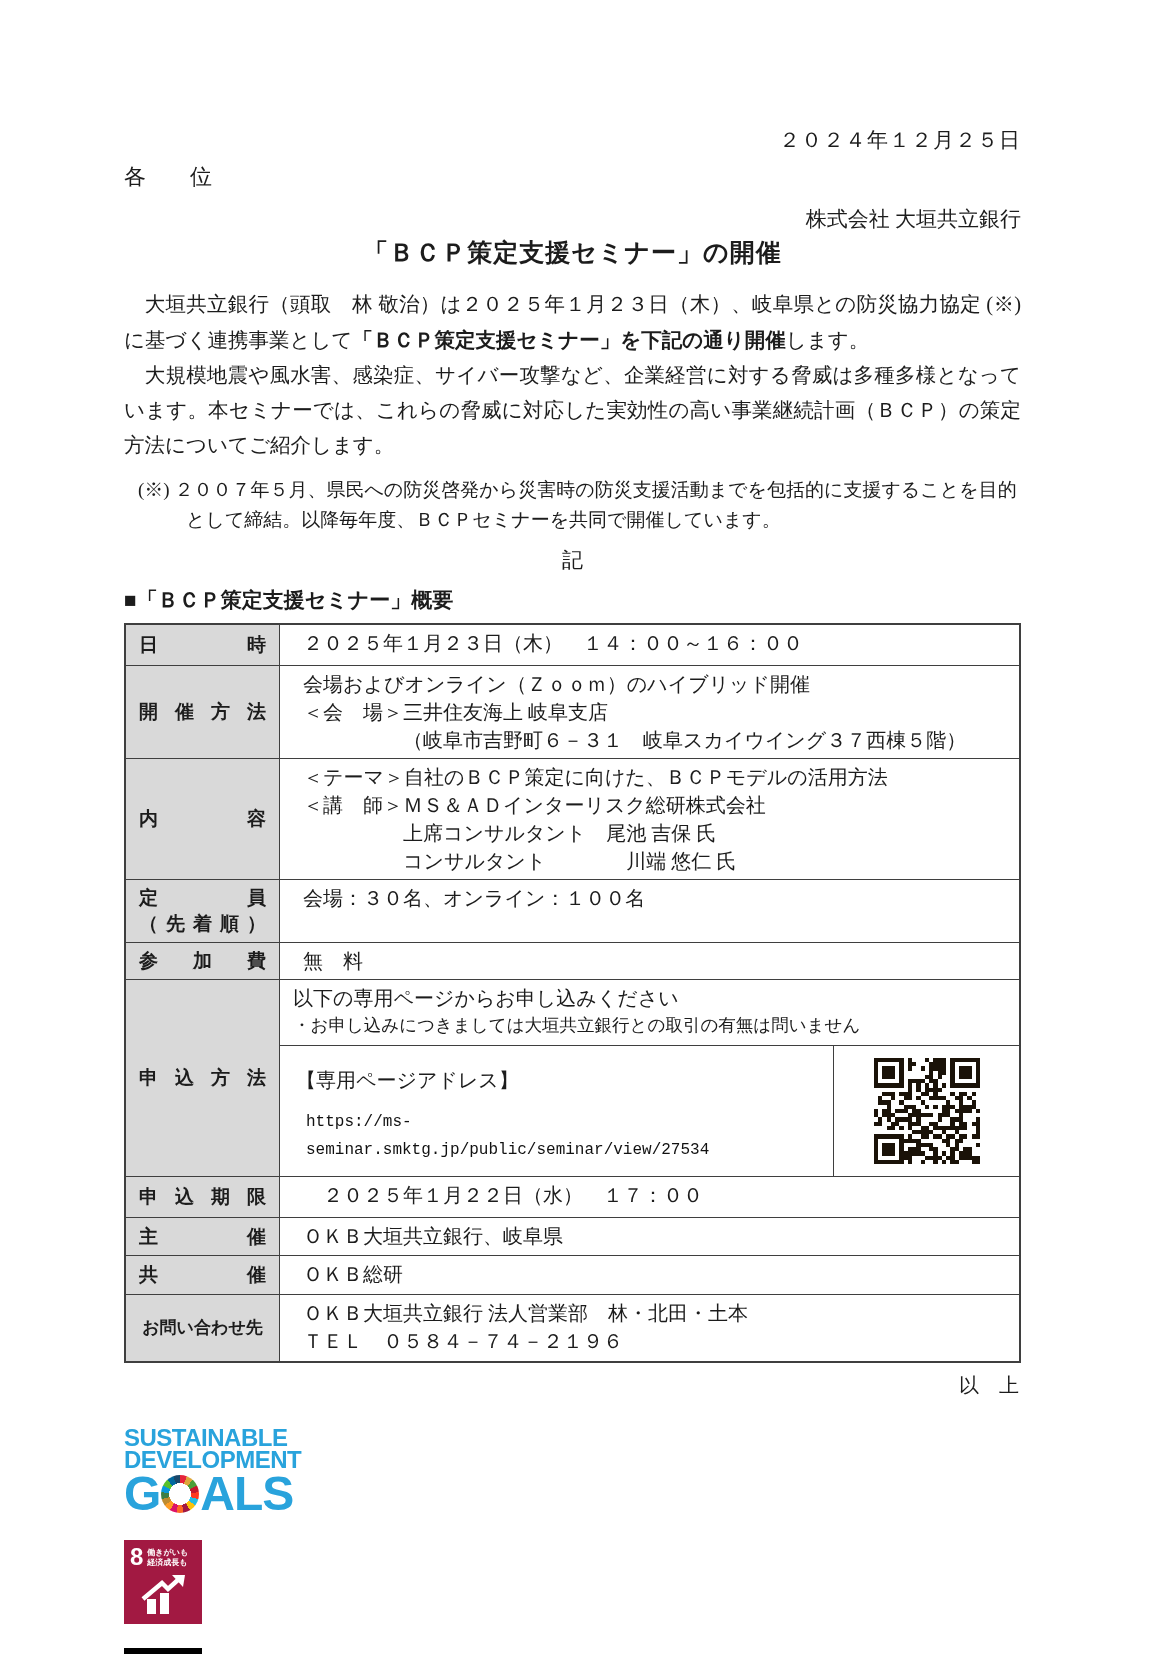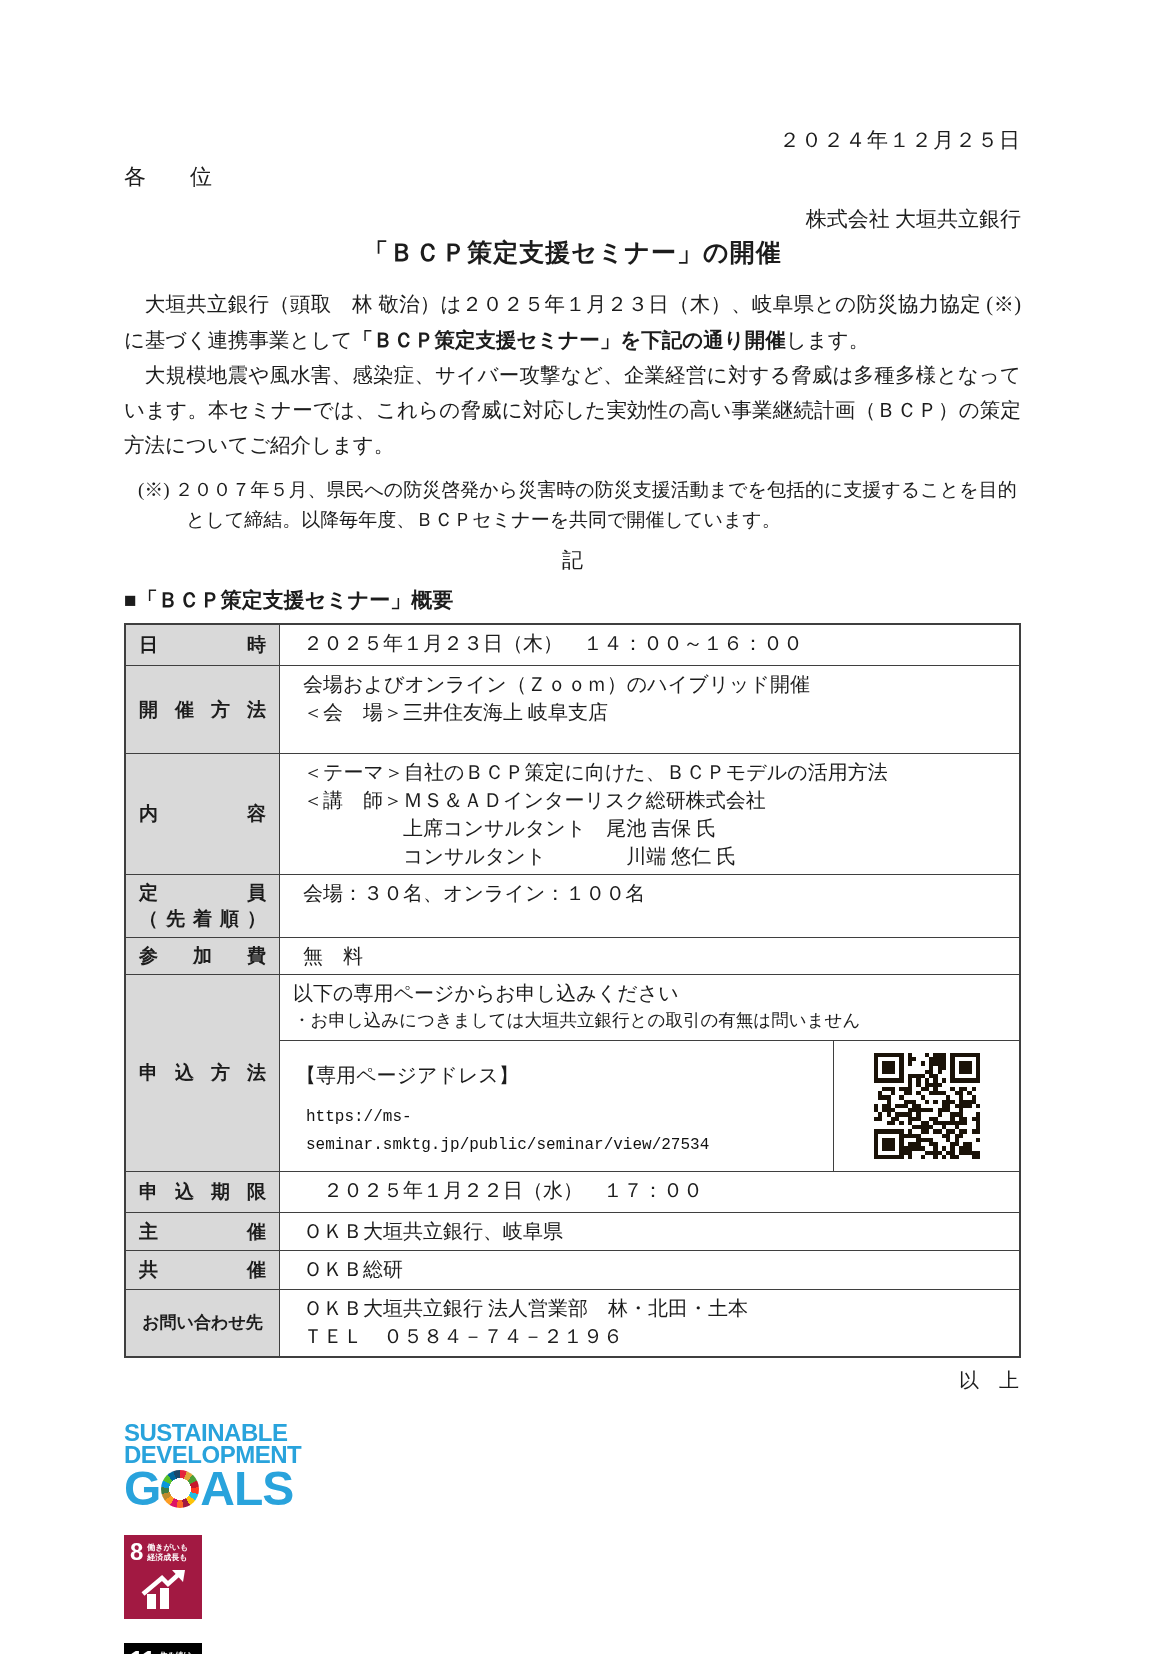--- a/index.html
+++ b/index.html
@@ -120,20 +120,21 @@
           </div>
       </div>
 
       <div class="row r2">
         <div class="th">
             <span class="th-label">開 催 方 法</span>
           </div>
         <div class="td">
           <div class="line">会場およびオンライン（Ｚｏｏｍ）のハイブリッド開催</div>
           <div class="line">＜会　場＞三井住友海上 岐阜支店</div>
+          <div class="line">　　　　　（岐阜市吉野町６－３１　岐阜スカイウイング３７西棟５階）</div>
         </div>
       </div>
 
       <div class="row r3">
         <div class="th">
             <span class="th-label">内　　容</span>
           </div>
         <div class="td">
           <div class="line">＜テーマ＞自社のＢＣＰ策定に向けた、ＢＣＰモデルの活用方法</div>
           <div class="line">＜講　師＞ＭＳ＆ＡＤインターリスク総研株式会社</div>

